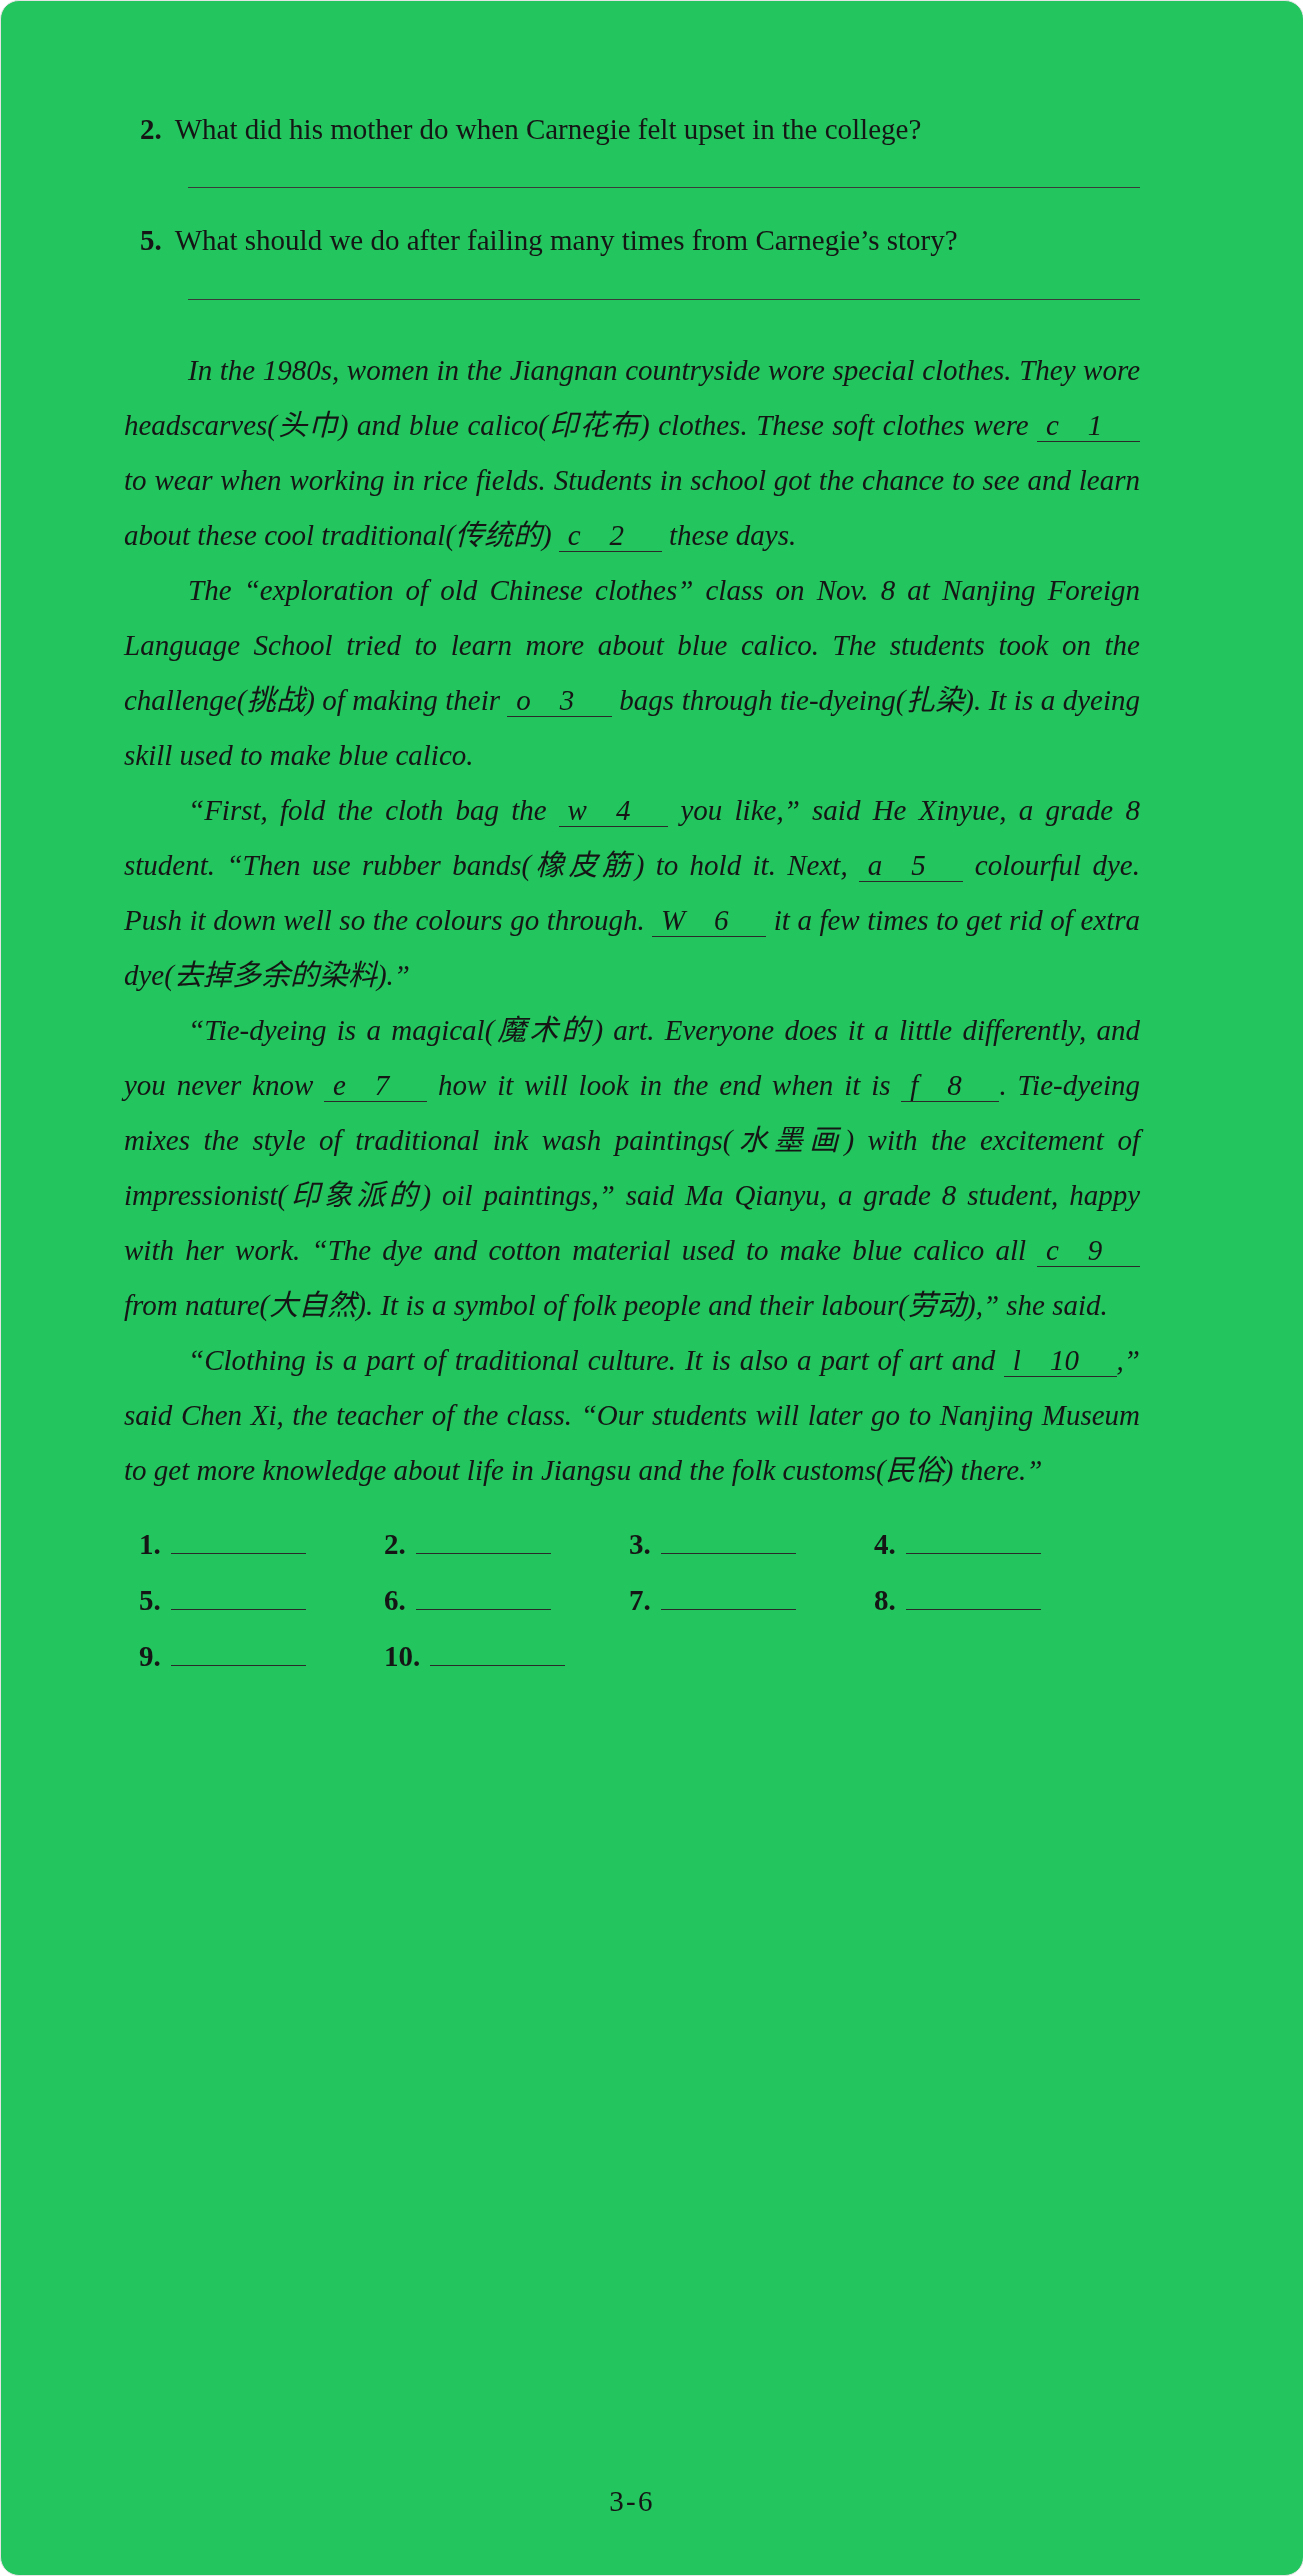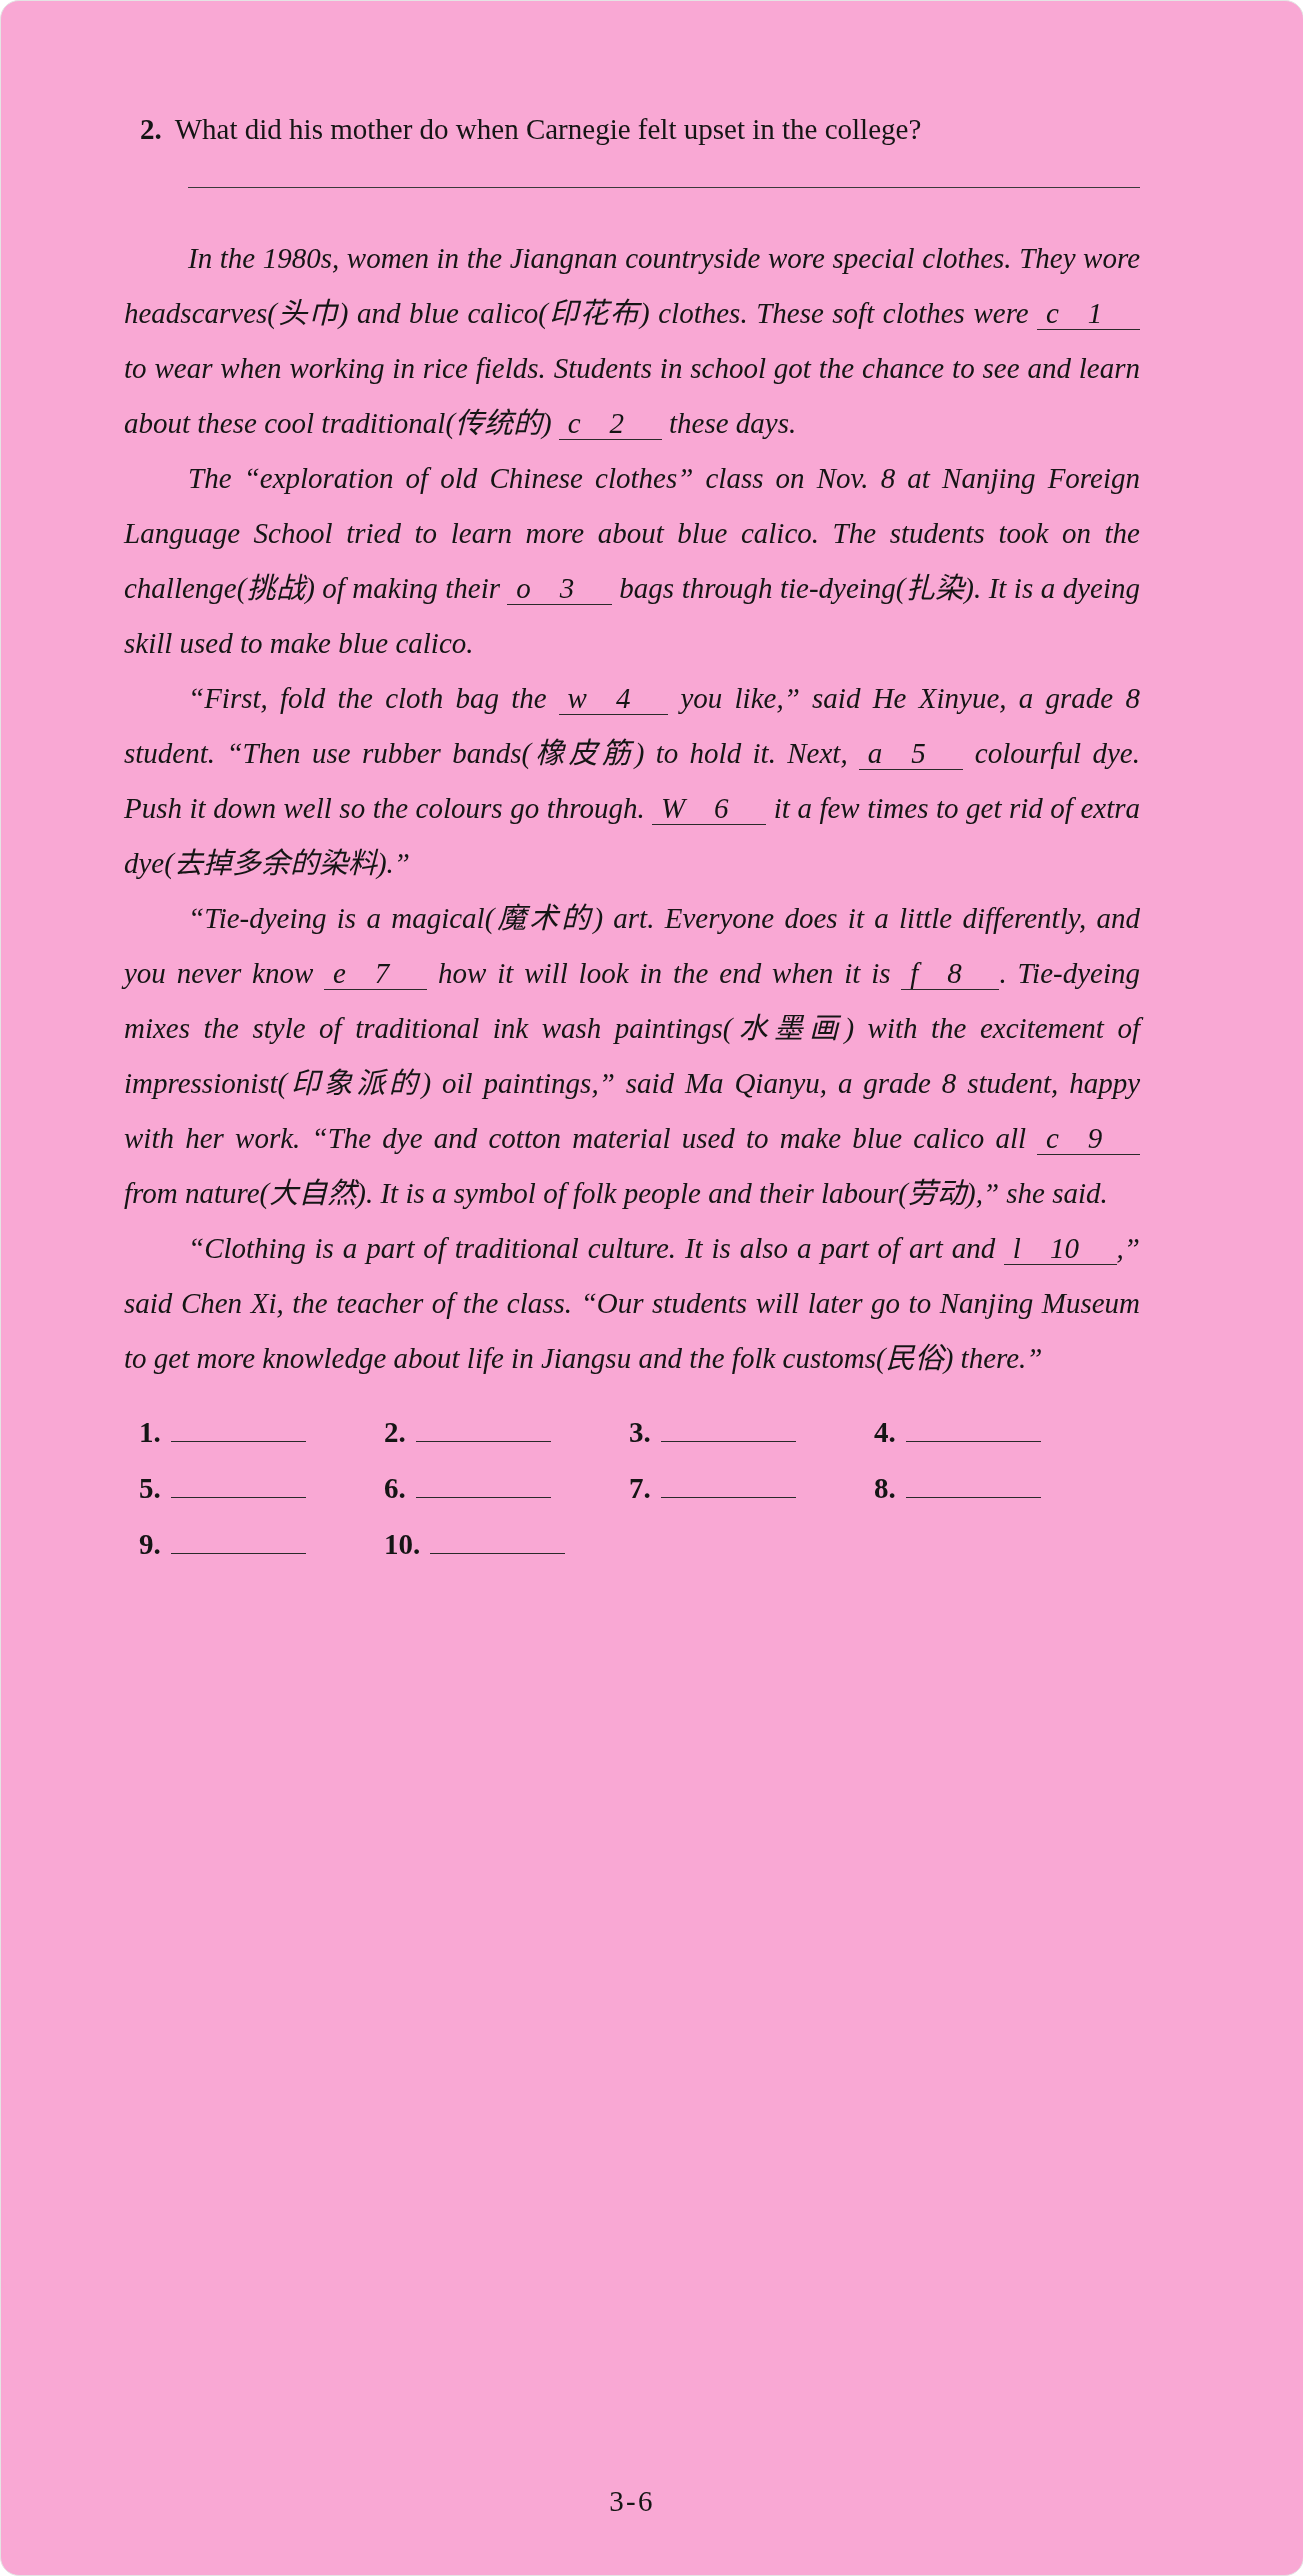--- a/index.html
+++ b/index.html
@@ -4,21 +4,21 @@
 <style>
   * { margin: 0; padding: 0; box-sizing: border-box; }
   html, body { background: #ffffff; }
   body {
     width: 1304px; height: 2576px;
     font-family: "Liberation Serif", "DejaVu Serif", serif;
     color: #151515;
   }
   .page {
     width: 1304px; height: 2576px;
-    background: #f9a8d4;
+    background: #22c55e;
     border: 1.4px solid #e4e4e4;
     border-radius: 19px;
     padding: 109px 163px 0 123px;
     display: flex; flex-direction: column;
     overflow: hidden;
   }
 
   
   .q-block { }
   .q-row { padding-left: 16px; font-size: 29px; line-height: 38px; }
@@ -82,20 +82,24 @@
 </head>
 <body>
 
 <div class="page">
 
   <div>
       <div class="q-block">
         <div class="q-row"><span class="q-num">2.</span><span class="q-text">What did his mother do when Carnegie felt upset in the college?</span></div>
         <div class="answer-line"></div>
       </div>
+      <div class="q-block">
+        <div class="q-row"><span class="q-num">5.</span><span class="q-text">What should we do after failing many times from Carnegie’s story?</span></div>
+        <div class="answer-line"></div>
+      </div>
     </div>
 
 
   <div class="passage">
       <p class="para"><span class="seg">In the 1980s, women in the Jiangnan countryside wore special clothes. They wore headscarves(头巾) and blue calico(印花布) clothes. These soft clothes were </span><span class="inline-blank">c 1 </span><span class="seg"> to wear when working in rice fields. Students in school got the chance to see and learn about these cool traditional(传统的) </span><span class="inline-blank">c 2 </span><span class="seg"> these days.</span></p>
       <p class="para"><span class="seg">The “exploration of old Chinese clothes” class on Nov. 8 at Nanjing Foreign Language School tried to learn more about blue calico. The students took on the challenge(挑战) of making their </span><span class="inline-blank">o 3 </span><span class="seg"> bags through tie-dyeing(扎染). It is a dyeing skill used to make blue calico.</span></p>
       <p class="para"><span class="seg">“First, fold the cloth bag the </span><span class="inline-blank">w 4 </span><span class="seg"> you like,” said He Xinyue, a grade 8 student. “Then use rubber bands(橡皮筋) to hold it. Next, </span><span class="inline-blank">a 5 </span><span class="seg"> colourful dye. Push it down well so the colours go through. </span><span class="inline-blank">W 6 </span><span class="seg"> it a few times to get rid of extra dye(去掉多余的染料).”</span></p>
       <p class="para"><span class="seg">“Tie-dyeing is a magical(魔术的) art. Everyone does it a little differently, and you never know </span><span class="inline-blank">e 7 </span><span class="seg"> how it will look in the end when it is </span><span class="inline-blank">f 8 </span><span class="seg">. Tie-dyeing mixes the style of traditional ink wash paintings(水墨画) with the excitement of impressionist(印象派的) oil paintings,” said Ma Qianyu, a grade 8 student, happy with her work. “The dye and cotton material used to make blue calico all </span><span class="inline-blank">c 9 </span><span class="seg"> from nature(大自然). It is a symbol of folk people and their labour(劳动),” she said.</span></p>
       <p class="para"><span class="seg">“Clothing is a part of traditional culture. It is also a part of art and </span><span class="inline-blank">l 10 </span><span class="seg">,” said Chen Xi, the teacher of the class. “Our students will later go to Nanjing Museum to get more knowledge about life in Jiangsu and the folk customs(民俗) there.”</span></p>
     </div>

